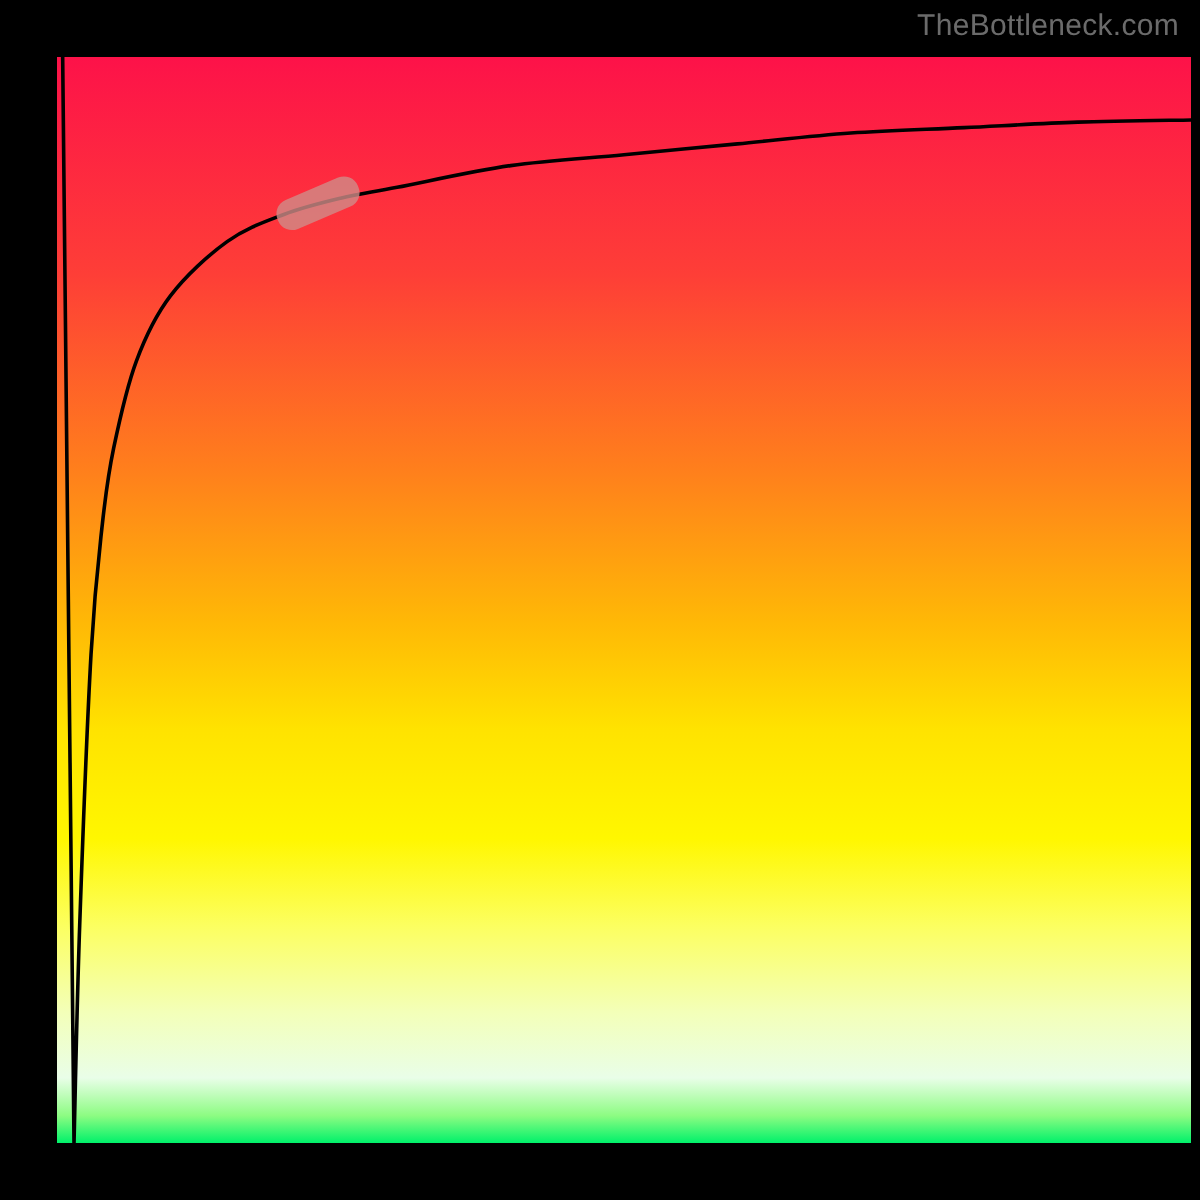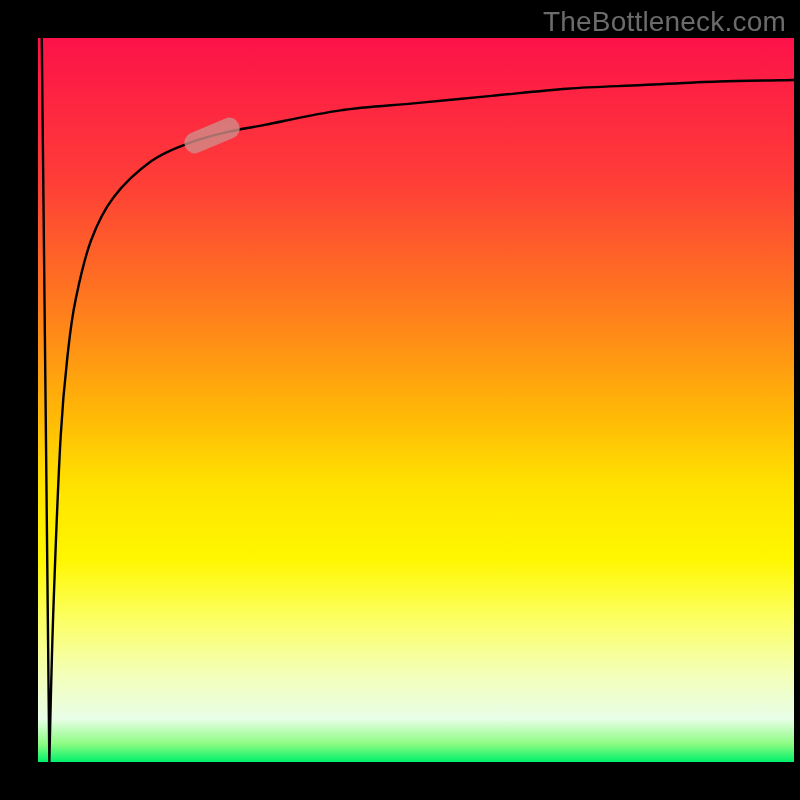--- a/index.html
+++ b/index.html
@@ -9,21 +9,21 @@
     background: #000;
     position: relative;
     font-family: Arial, Helvetica, sans-serif;
     overflow: hidden;
   }
   .watermark {
     position: absolute;
     top: 6px;
     right: 14px;
     color: #6b6b6b;
-    font-size: 28px;
+    font-size: 20px;
     font-weight: 400;
     letter-spacing: 0.2px;
     z-index: 5;
   }
   .plot-area {
     position: absolute;
     left: 38px;
     top: 38px;
     width: 756px;
     height: 724px;

